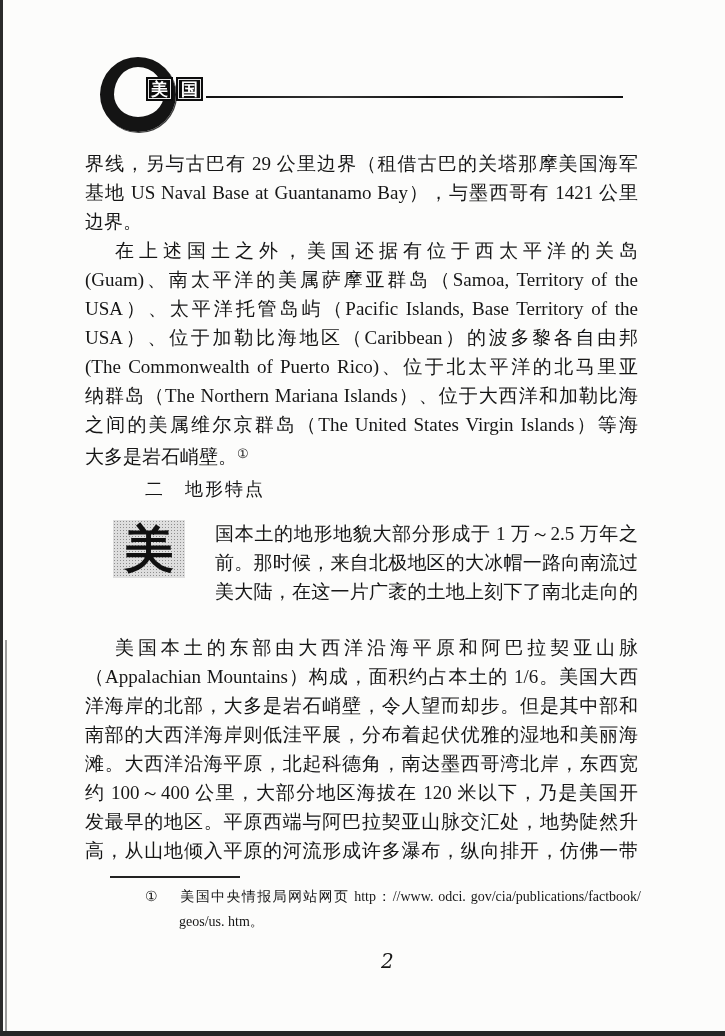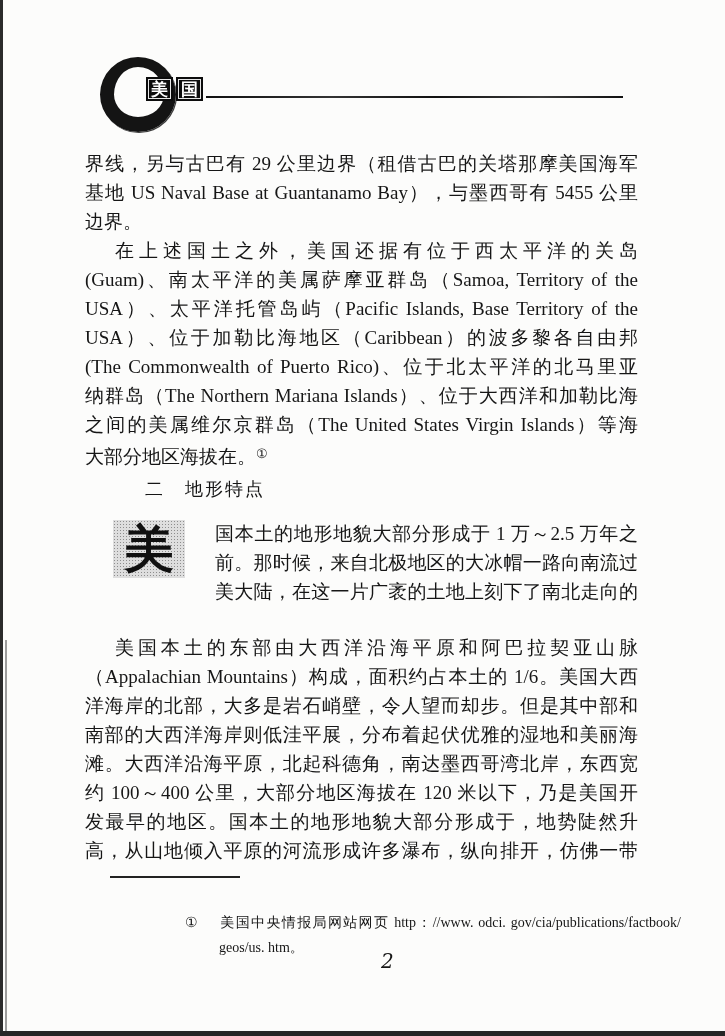--- a/index.html
+++ b/index.html
@@ -53,21 +53,21 @@
     float:left; width:72px; height:58px; margin:1px 30px 0 28px;
     background-color:#dedede;
     background-image:radial-gradient(#8d8d8d 0.8px, transparent 1px);
     background-size:3px 3px;
     display:flex; align-items:center; justify-content:center;
   }
   .dropcap span { font-size:50px; font-weight:bold; color:#101010; line-height:1; }
 
   
   .footnote-rule { position:absolute; left:110px; top:876px; width:130px; height:2px; background:#222; }
-  .footnote { position:absolute; left:145px; top:910px; width:496px;margin-left:40px; }
+  .footnote { position:absolute; left:145px; top:884px; width:496px; }
   .fn-line { font-size:14px; height:25px; line-height:25px; overflow:hidden; }
   .fn-line1 { text-align:justify; text-align-last:justify; }
   .fn-marker { display:inline-block; width:34px; }
   .fn-line2 { padding-left:34px; }
 
   .pagenum {
     position:absolute; left:381px; top:949px;
     font-size:20px; font-style:italic; font-family:"DejaVu Serif",serif;
   }
 </style>
@@ -84,51 +84,51 @@
     <div class="logo-ring"></div>
     <div class="logo-boxes">
       <div class="logo-box">美</div>
       <div class="logo-box">国</div>
     </div>
   </div>
   <div class="header-rule"></div>
 
   <div class="col col-a">
     <div class="line">界线，另与古巴有 29 公里边界（租借古巴的关塔那摩美国海军</div>
-    <div class="line">基地 US Naval Base at Guantanamo Bay），与墨西哥有 5455 公里</div>
+    <div class="line">基地 US Naval Base at Guantanamo Bay），与墨西哥有 1421 公里</div>
     <div class="line end">边界。</div>
     <div class="line indent">在上述国土之外，美国还据有位于西太平洋的关岛</div>
     <div class="line">(Guam)、南太平洋的美属萨摩亚群岛（Samoa, Territory of the</div>
     <div class="line">USA）、太平洋托管岛屿（Pacific Islands, Base Territory of the</div>
     <div class="line">USA）、位于加勒比海地区（Caribbean）的波多黎各自由邦</div>
     <div class="line">(The Commonwealth of Puerto Rico)、位于北太平洋的北马里亚</div>
     <div class="line">纳群岛（The Northern Mariana Islands）、位于大西洋和加勒比海</div>
     <div class="line">之间的美属维尔京群岛（The United States Virgin Islands）等海</div>
-    <div class="line end"><span>大部分地区海拔在。</span><span class="fn-ref">①</span></div>
+    <div class="line end"><span>大多是岩石峭壁。</span><span class="fn-ref">①</span></div>
   </div>
 
   <div class="heading">二　地形特点</div>
 
   <div class="col col-b">
     <div class="dropcap">
         <span>美</span>
       </div>
     <div class="line">国本土的地形地貌大部分形成于 1 万～2.5 万年之</div>
     <div class="line">前。那时候，来自北极地区的大冰帽一路向南流过北</div>
     <div class="line">美大陆，在这一片广袤的土地上刻下了南北走向的两列山系和一</div>
   </div>
 
   <div class="col col-c">
     <div class="line indent">美国本土的东部由大西洋沿海平原和阿巴拉契亚山脉</div>
     <div class="line">（Appalachian Mountains）构成，面积约占本土的 1/6。美国大西</div>
     <div class="line">洋海岸的北部，大多是岩石峭壁，令人望而却步。但是其中部和</div>
     <div class="line">南部的大西洋海岸则低洼平展，分布着起伏优雅的湿地和美丽海</div>
     <div class="line">滩。大西洋沿海平原，北起科德角，南达墨西哥湾北岸，东西宽</div>
     <div class="line">约 100～400 公里，大部分地区海拔在 120 米以下，乃是美国开</div>
-    <div class="line">发最早的地区。国本土的地形地貌大部分形成于，地势陡然升</div>
+    <div class="line">发最早的地区。平原西端与阿巴拉契亚山脉交汇处，地势陡然升</div>
     <div class="line">高，从山地倾入平原的河流形成许多瀑布，纵向排开，仿佛一带</div>
   </div>
 
   <div class="footnote-rule"></div>
   <div class="footnote">
     <div class="fn-line fn-line1"><span class="fn-marker">①</span><span>美国中央情报局网站网页 http：//www. odci. gov/cia/publications/factbook/</span></div>
     <div class="fn-line fn-line2">geos/us. htm。</div>
   </div>
 
   <div class="pagenum">2</div>

